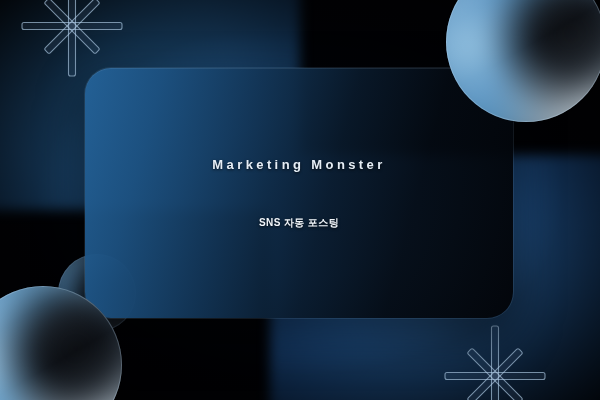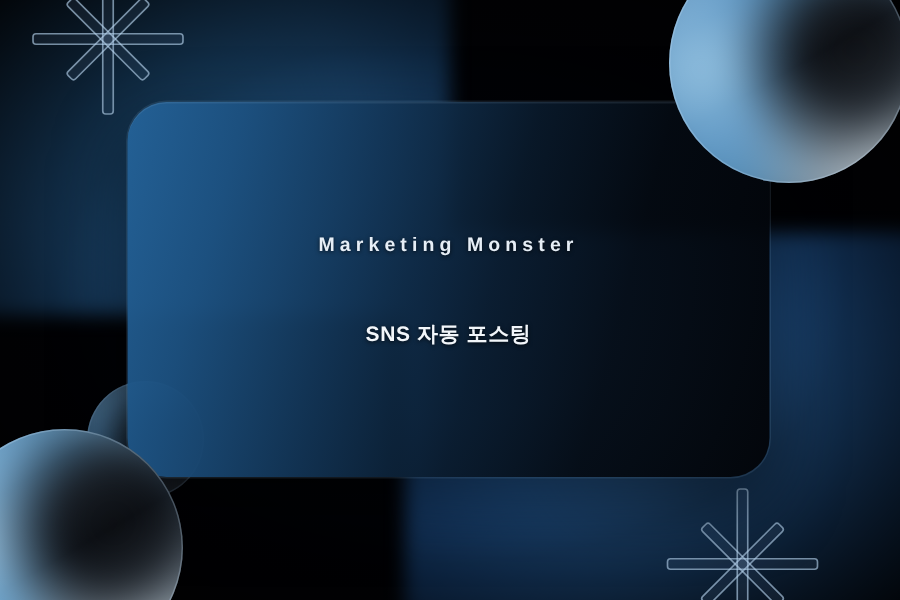--- a/index.html
+++ b/index.html
@@ -157,21 +157,21 @@
     white-space:nowrap;
     text-shadow:
       -2.2px -1.2px 0 rgba(0,224,255,0.85),
        2.2px  1.6px 0 rgba(255,28,46,0.80),
        0 0 18px rgba(120,190,255,0.30);
   }
 
   .subtitle {
     margin-top:26px;
     color:#f2f6fa;
-    font-size:14px;
+    font-size:10px;
     font-weight:700;
     letter-spacing:0.4px;
     text-shadow:0 1px 3px rgba(0,0,0,0.75);
     white-space:nowrap;
   }
 </style>
 </head>
 <body>
 
 <div id="poster">

